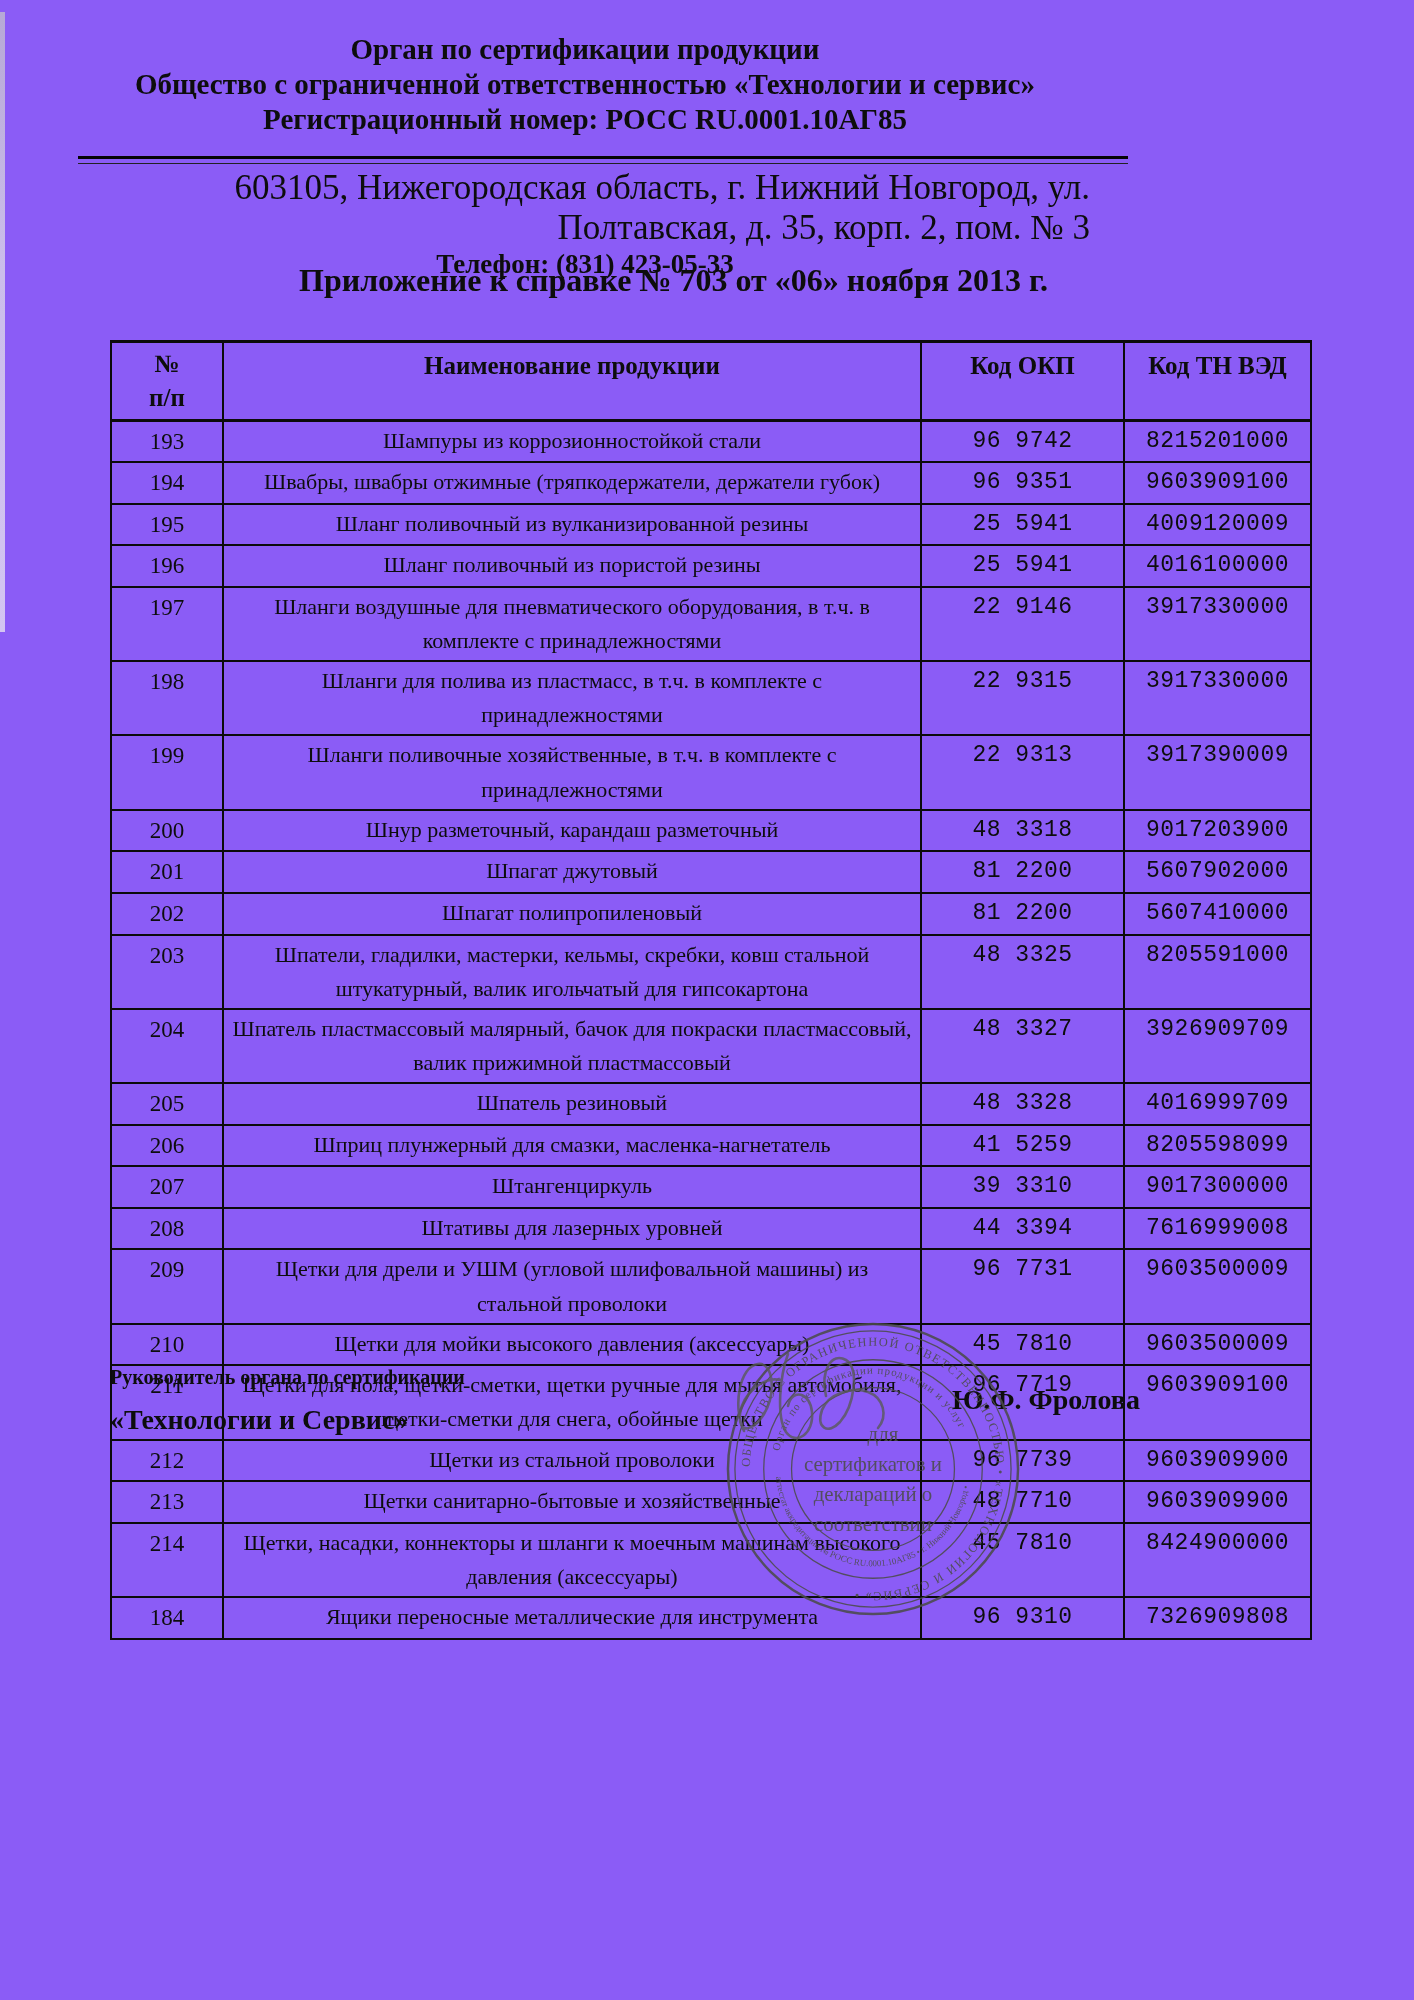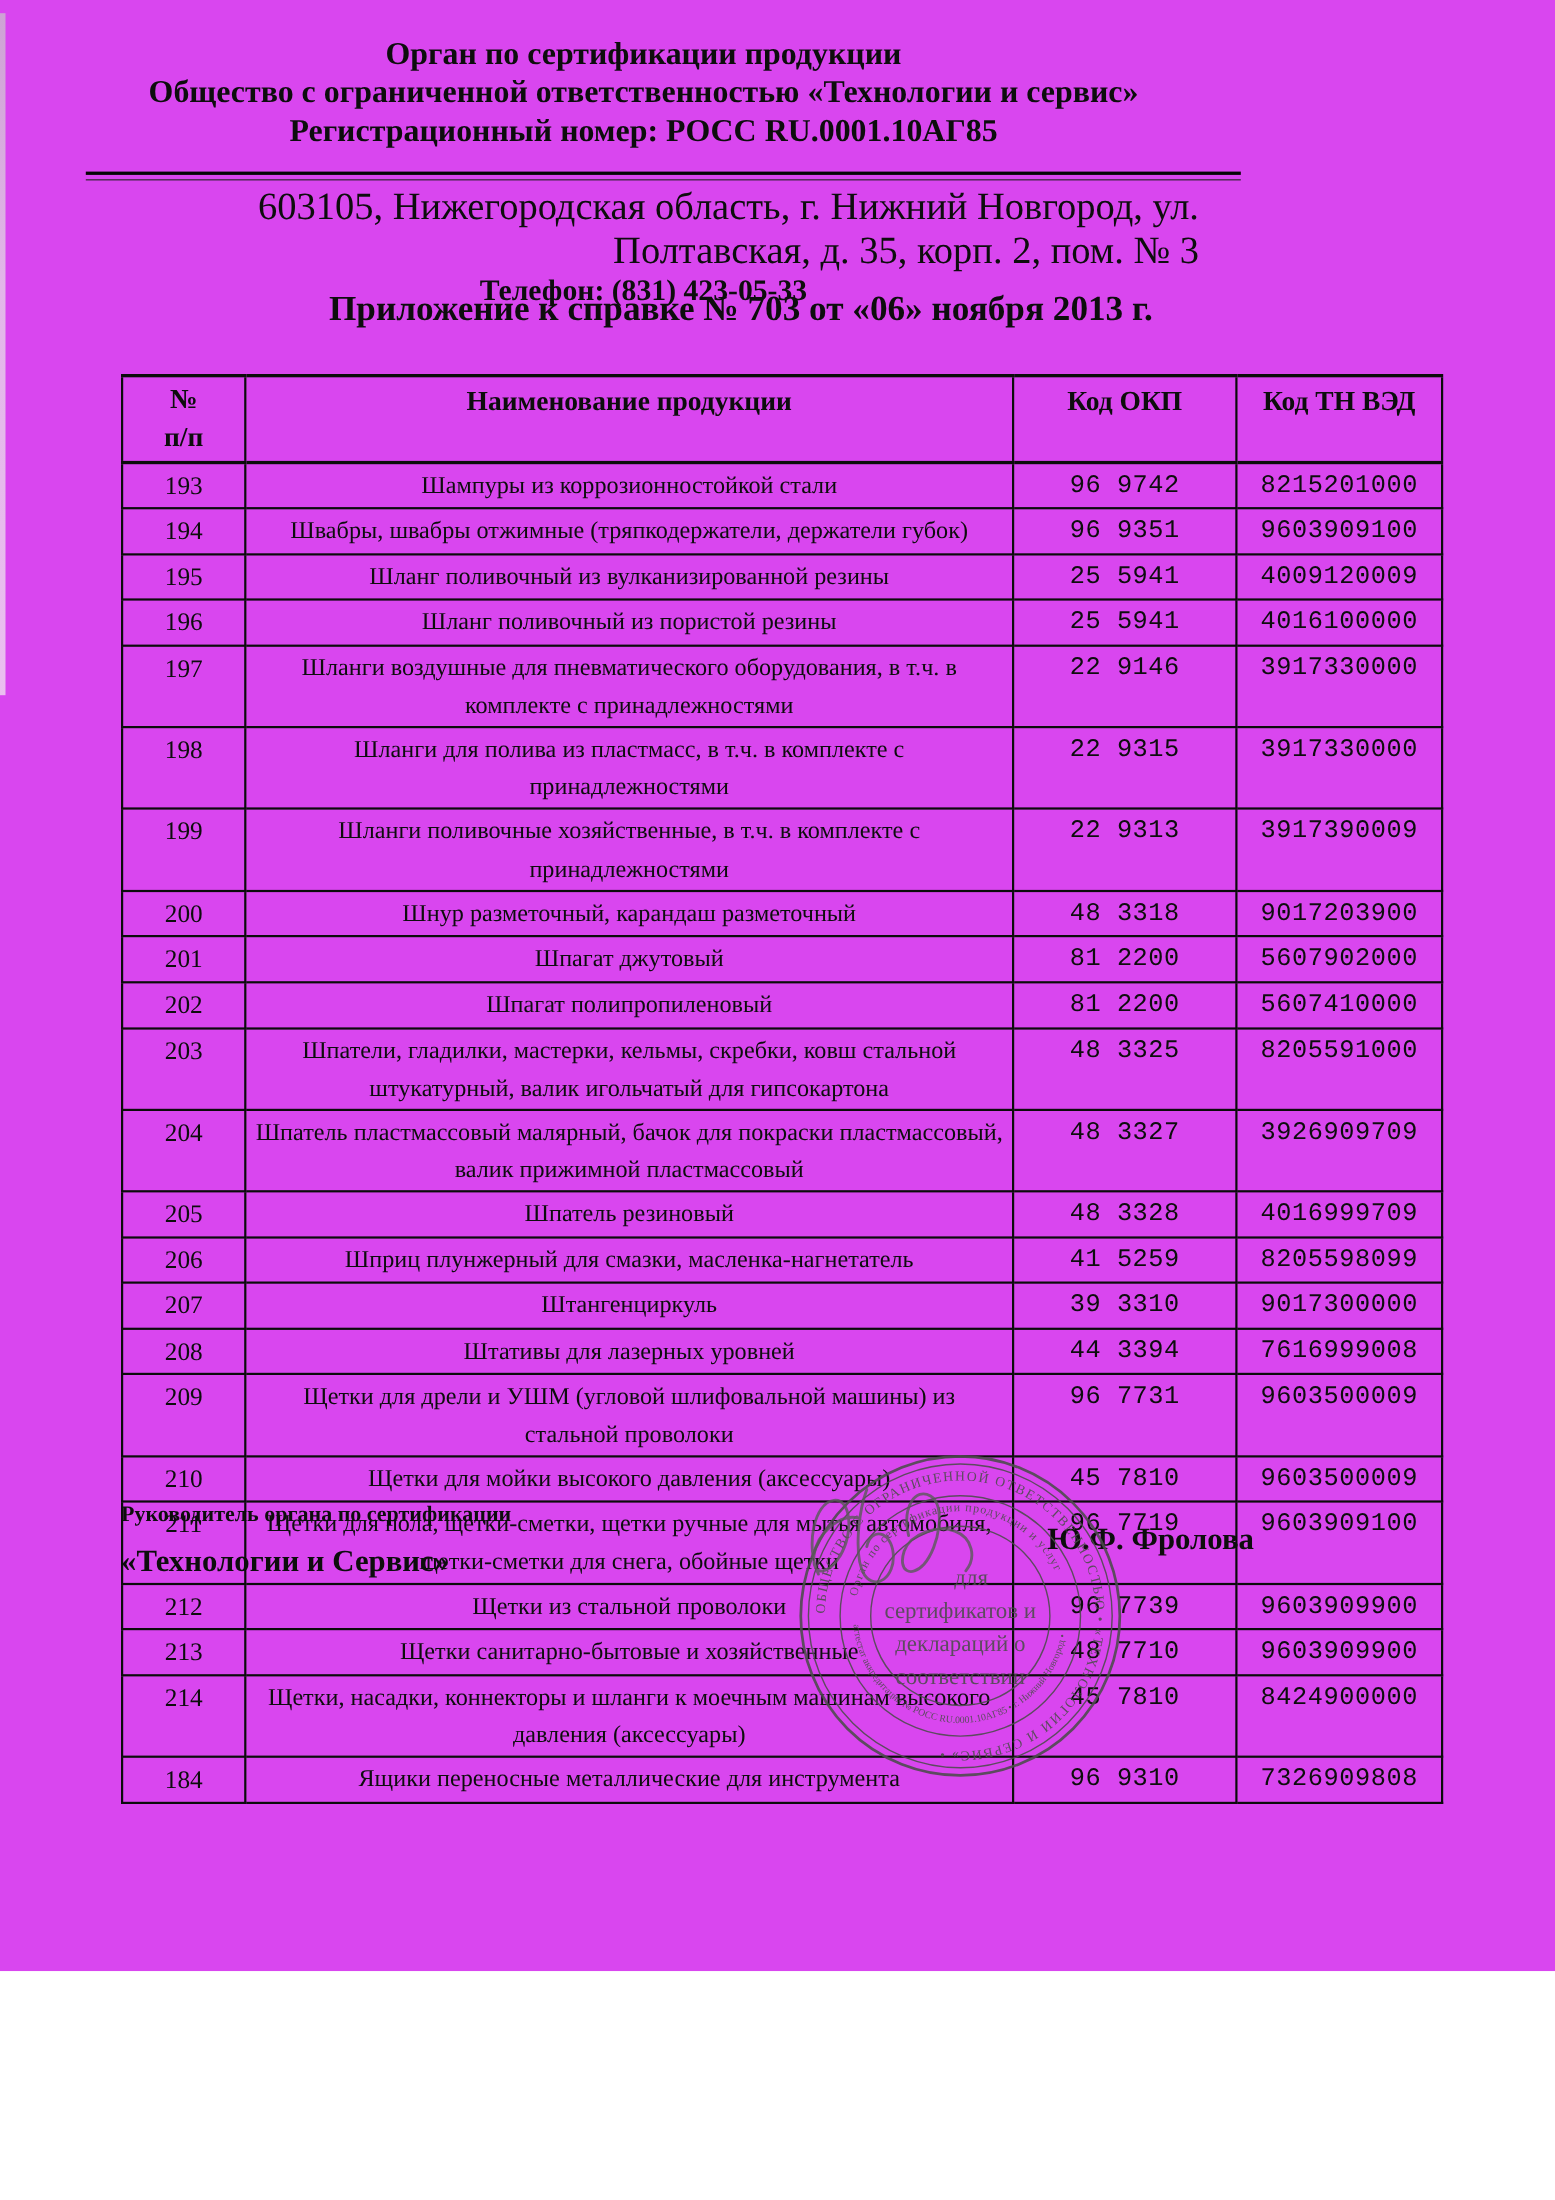--- a/index.html
+++ b/index.html
@@ -1,18 +1,18 @@
 <!DOCTYPE html>
 <html><head>
 <meta charset="utf-8">
 <style>
   html,body { margin:0; padding:0; background:#ffffff; }
   #page {
-    position:relative; width:1414px; height:1792px;
-    background:#d946ef; overflow:hidden;
+    position:relative; width:1414px; height:2000px;
+    background:#8b5cf6; overflow:hidden;
     font-family:"Liberation Serif", serif; color:#0d0d0d;
   }
   
   .scan-edge { position:absolute; left:0; top:12px; width:5px; height:620px;
     background:linear-gradient(180deg,#c9c9c9,#e6e6e6 40%,#f2f2f0); opacity:.7; }
 
   .center-line { position:absolute; left:80px; width:1010px; text-align:center; font-weight:bold; }
   #hdr1 { top:33px;  font-size:29px; }
   #hdr2 { top:68px;  font-size:29px; }
   #hdr3 { top:103px; font-size:29px; }

